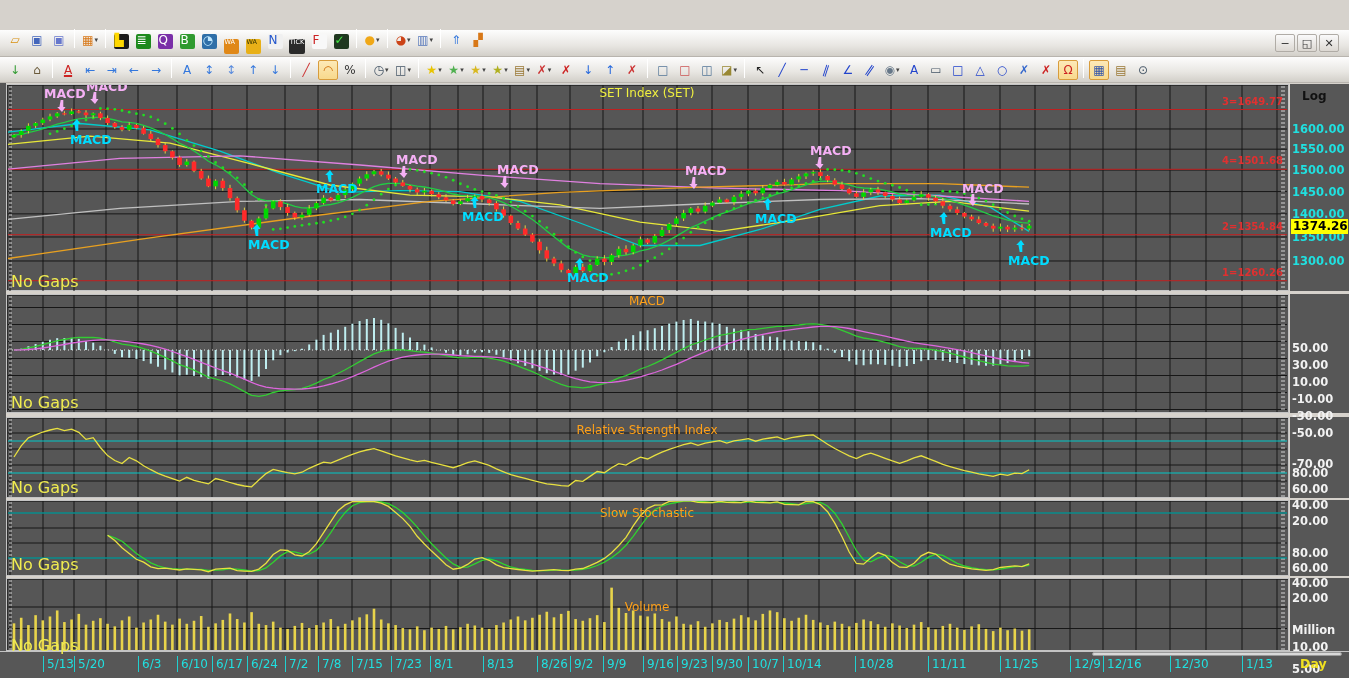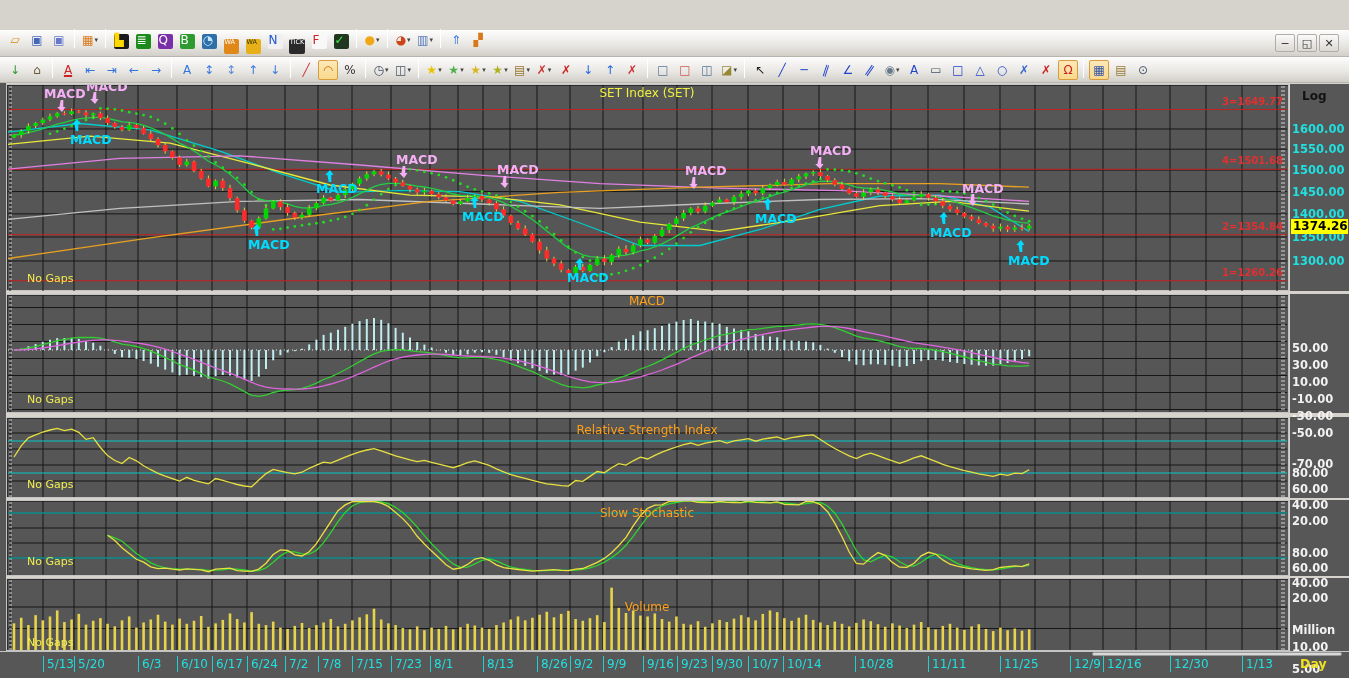--- a/index.html
+++ b/index.html
@@ -49,21 +49,21 @@
   #xaxis-bg { position:absolute; left:0; top:568px; width:1349px; height:27px; background:#575757; border-top:1px solid #c4c4c4; }
   #chart-svg { position:absolute; left:0; top:0; width:1349px; height:595px; pointer-events:none; }
   .ax-label { position:absolute; left:1292px; width:56px; font-size:11.5px; font-weight:bold; white-space:nowrap; }
   .ax-cyan { color:#20e0e0; }
   .ax-white { color:#f2f2f2;margin-top:40px; }
   .ax-black { color:#111; font-size:12px; }
   .price-tag { position:absolute; left:1291px; width:57px; height:15px; background:#ffff00; color:#000;
     font-size:12px; font-weight:bold; text-align:left; padding-left:2px; line-height:15px; }
   .panel-title { position:absolute; width:400px; text-align:center; font-size:12px; font-weight:normal; color:#ffa018; }
   .panel-title.yellow { color:#f0f040; }
-  .no-gaps { position:absolute; left:27px; font-size:11px; color:#f0ec50; }
+  .no-gaps { position:absolute; left:11px; font-size:16px; color:#f0ec50; }
   .fib-label { position:absolute; width:95px; text-align:right; font-size:10px; font-weight:bold; color:#e03030; }
   .date-label { position:absolute; top:573px; font-size:12px; color:#20e0e0; height:16px;
     border-left:1px solid #20d0d0; padding-left:3px; line-height:16px; white-space:nowrap; }
   #day-label { position:absolute; left:1300px; top:573px; font-size:12.5px; font-weight:bold; color:#f0e020; }
   #hscroll-thumb { position:absolute; left:1092px; top:569px; width:250px; height:4px;
     background:#d8d8d8; border:1px solid #9a9a9a; border-radius:2px; }
 </style>
 </head>
 <body>
 

